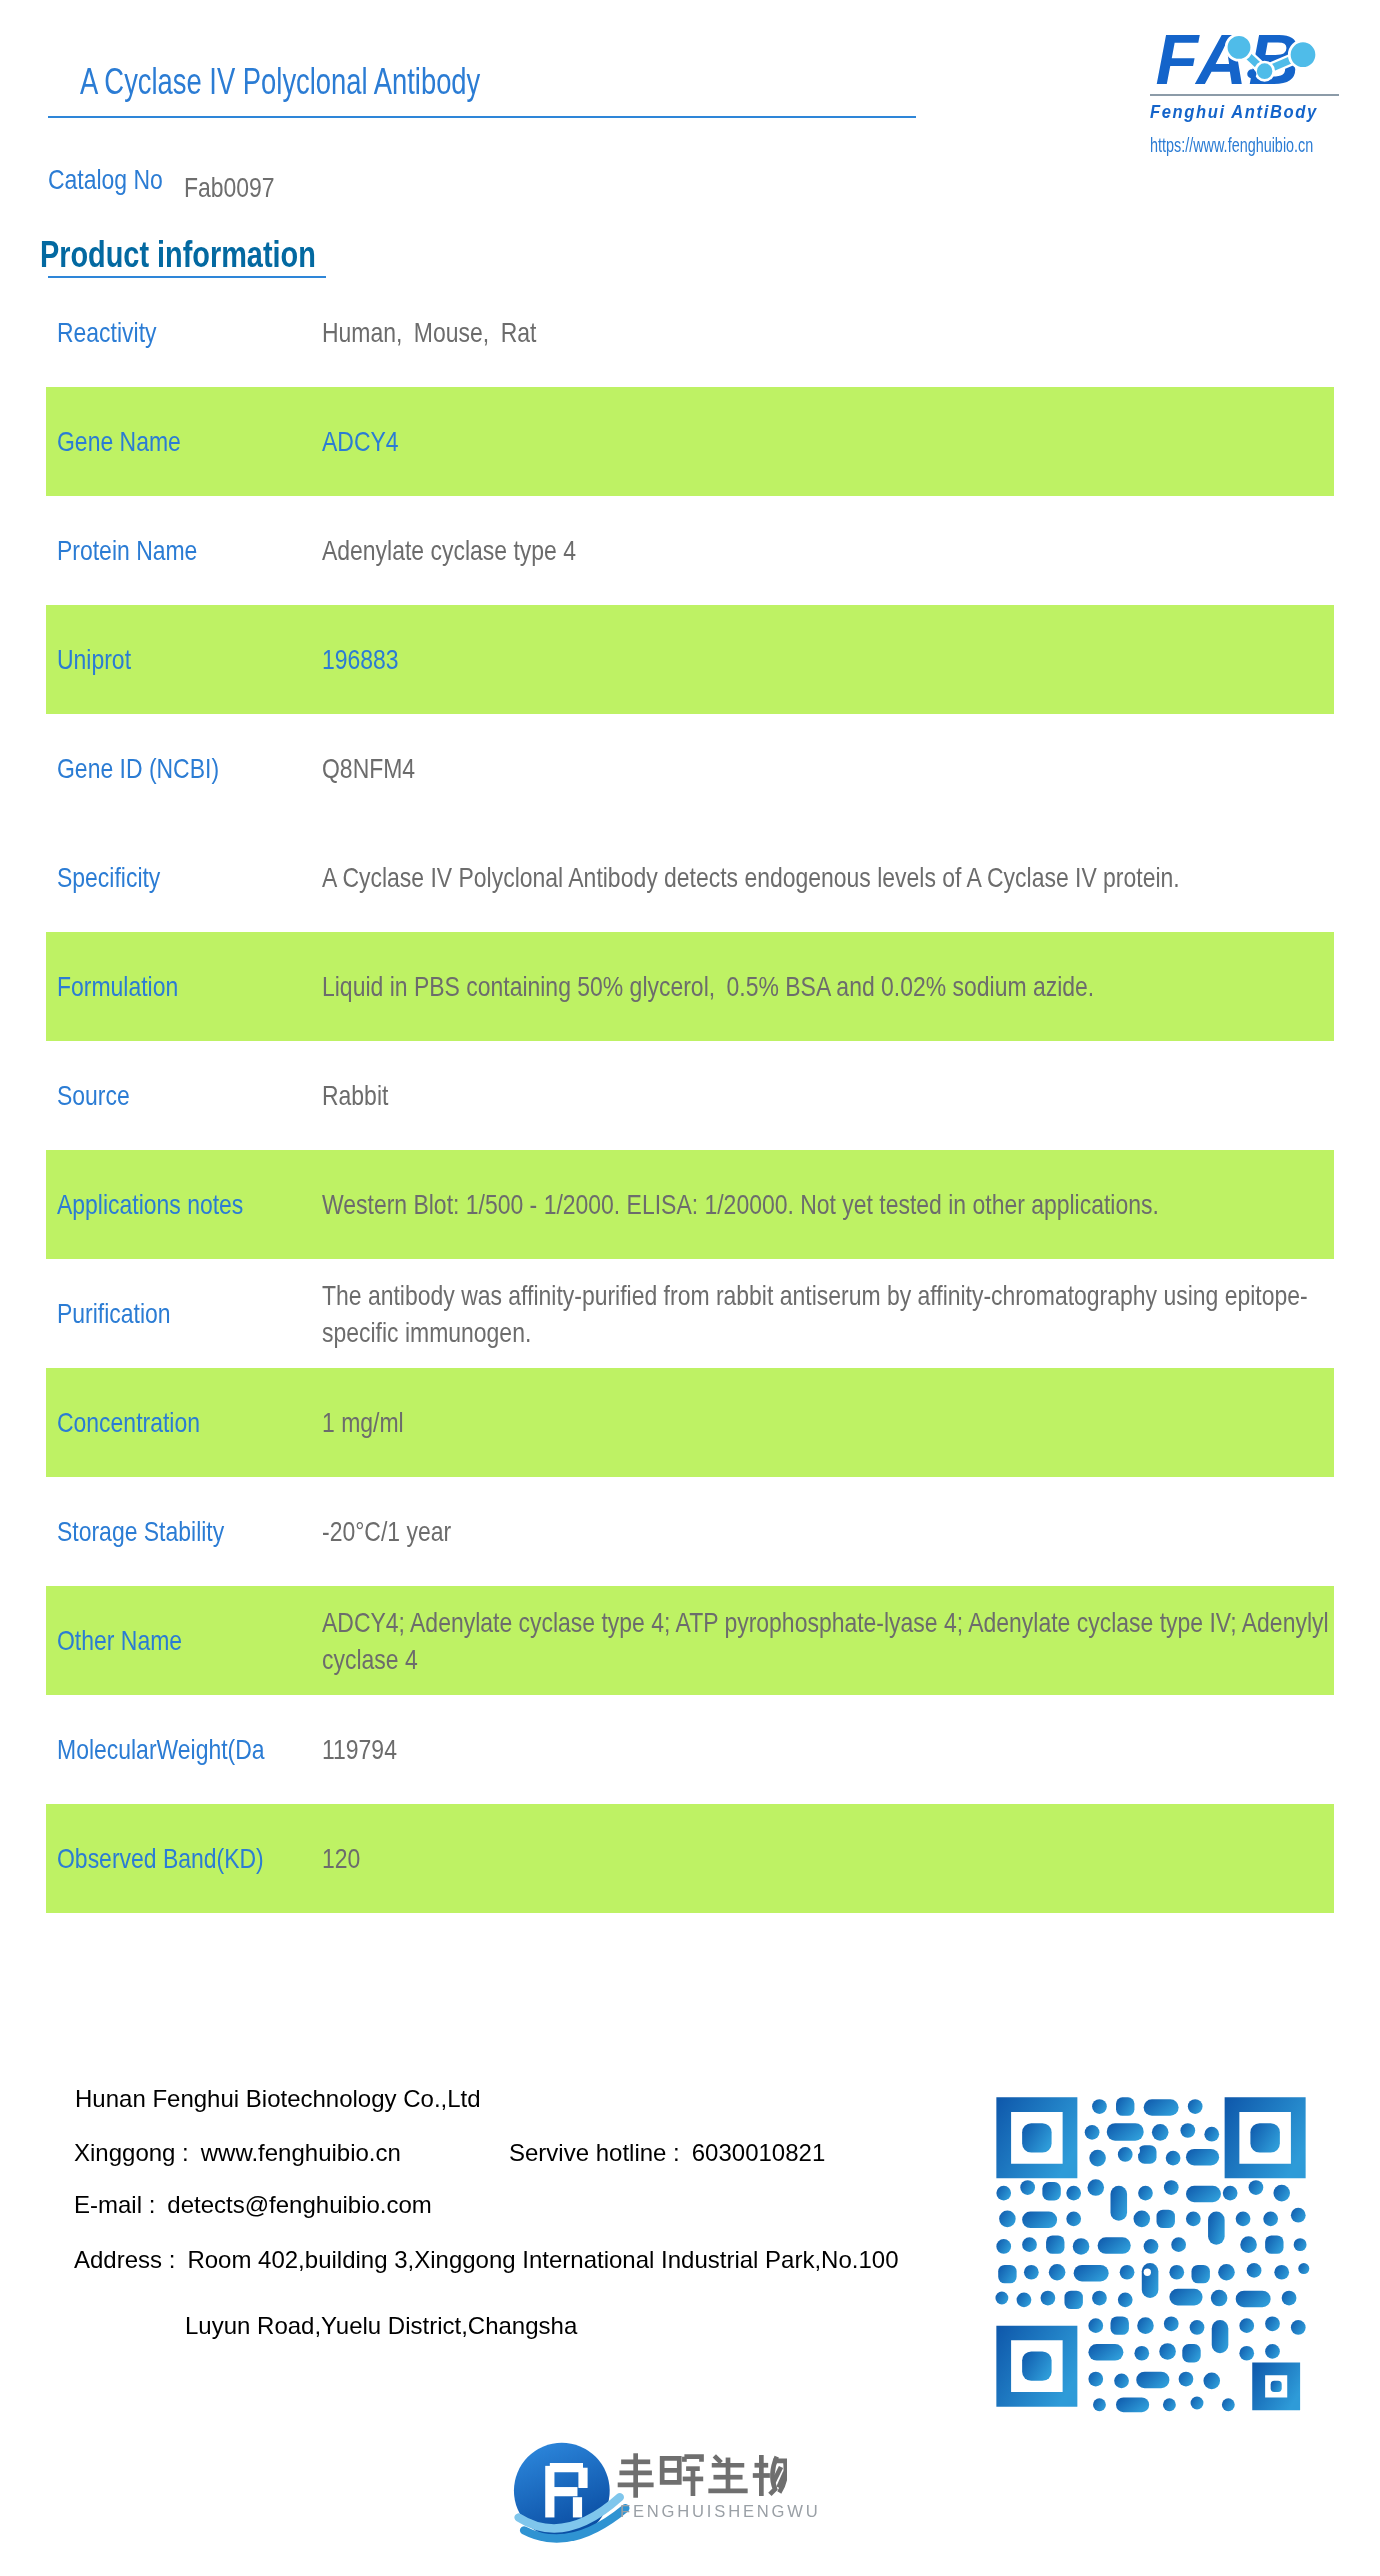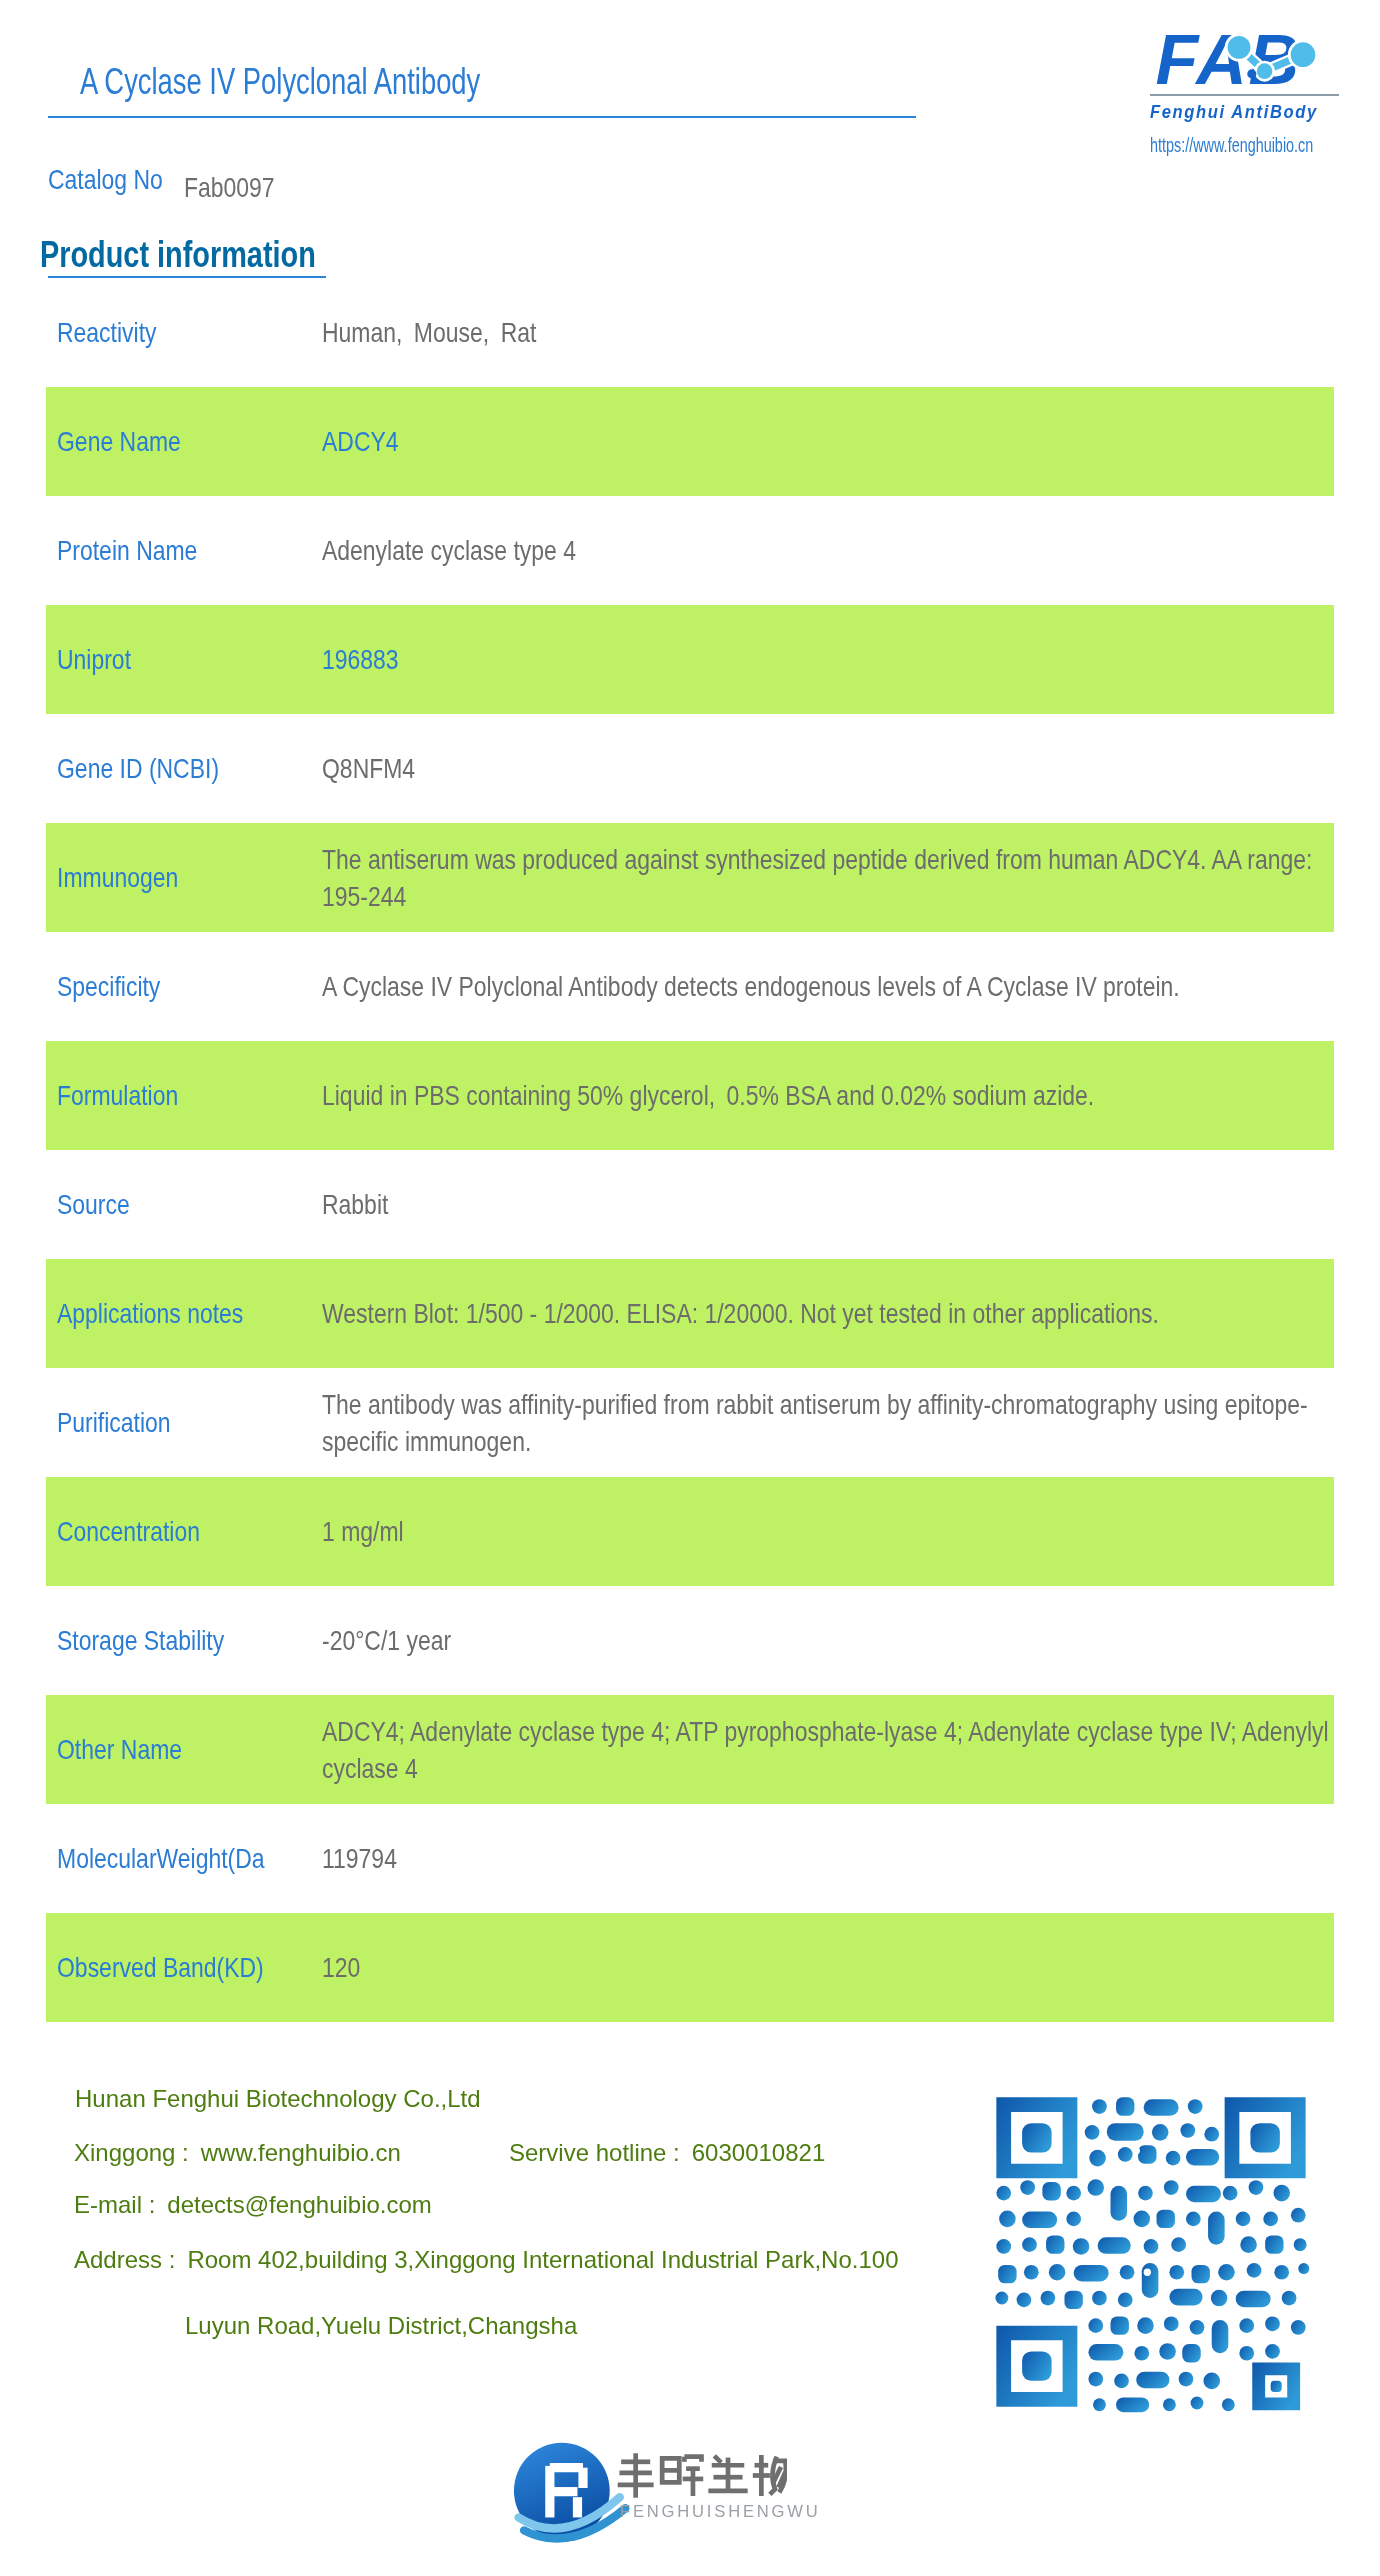--- a/index.html
+++ b/index.html
@@ -33,21 +33,21 @@
   .table{position:absolute;left:46px;top:278px;width:1288px;}
   .row{display:flex;align-items:center;height:109px;overflow:hidden;font-size:28px;}
   .row.alt{background:#bef264;}
   .cell-label{flex:none;width:265px;padding-left:11px;color:#2b7cd4;}
   .cell-label .sx{transform:scaleX(0.82);}
   .cell-value{flex:none;width:1228px;transform:scaleX(0.82);transform-origin:0 50%;
               color:#6c6c6c;line-height:37px;}
   .cell-value.blue{color:#2b7cd4;}
   .cell-value.brk{word-break:break-all;}
   
-  .f-line{position:absolute;color:#4d7c0f;font-size:24px;white-space:nowrap;}
+  .f-line{position:absolute;color:#000000;font-size:24px;white-space:nowrap;}
   .f-company{left:75px;top:2085px;}
   .f-web{left:74px;top:2139px;}
   .f-hot{left:509px;top:2139px;}
   .f-mail{left:74px;top:2191px;}
   .f-addr1{left:74px;top:2246px;}
   .f-addr2{left:185px;top:2312px;}
   .qr{position:absolute;left:989px;top:2090px;width:324px;height:324px;}
   
   .blogo{position:absolute;left:513px;top:2436px;width:276px;height:110px;}
   .blogo-mark{position:absolute;left:0;top:3.7px;}
@@ -103,24 +103,20 @@
       <div class="cell-label"><span class="sx">Protein Name</span></div>
       <div class="cell-value">Adenylate cyclase type 4</div>
     </div>
     <div class="row alt">
       <div class="cell-label"><span class="sx">Uniprot</span></div>
       <div class="cell-value blue">196883</div>
     </div>
     <div class="row">
       <div class="cell-label"><span class="sx">Gene ID (NCBI)</span></div>
       <div class="cell-value">Q8NFM4</div>
-    </div>
-    <div class="row alt">
-      <div class="cell-label"><span class="sx">Immunogen</span></div>
-      <div class="cell-value">The antiserum was produced against synthesized peptide derived from human ADCY4. AA range: 195-244</div>
     </div>
     <div class="row">
       <div class="cell-label"><span class="sx">Specificity</span></div>
       <div class="cell-value">A Cyclase IV Polyclonal Antibody detects endogenous levels of A Cyclase IV protein.</div>
     </div>
     <div class="row alt">
       <div class="cell-label"><span class="sx">Formulation</span></div>
       <div class="cell-value">Liquid in PBS containing 50% glycerol, 0.5% BSA and 0.02% sodium azide.</div>
     </div>
     <div class="row">

